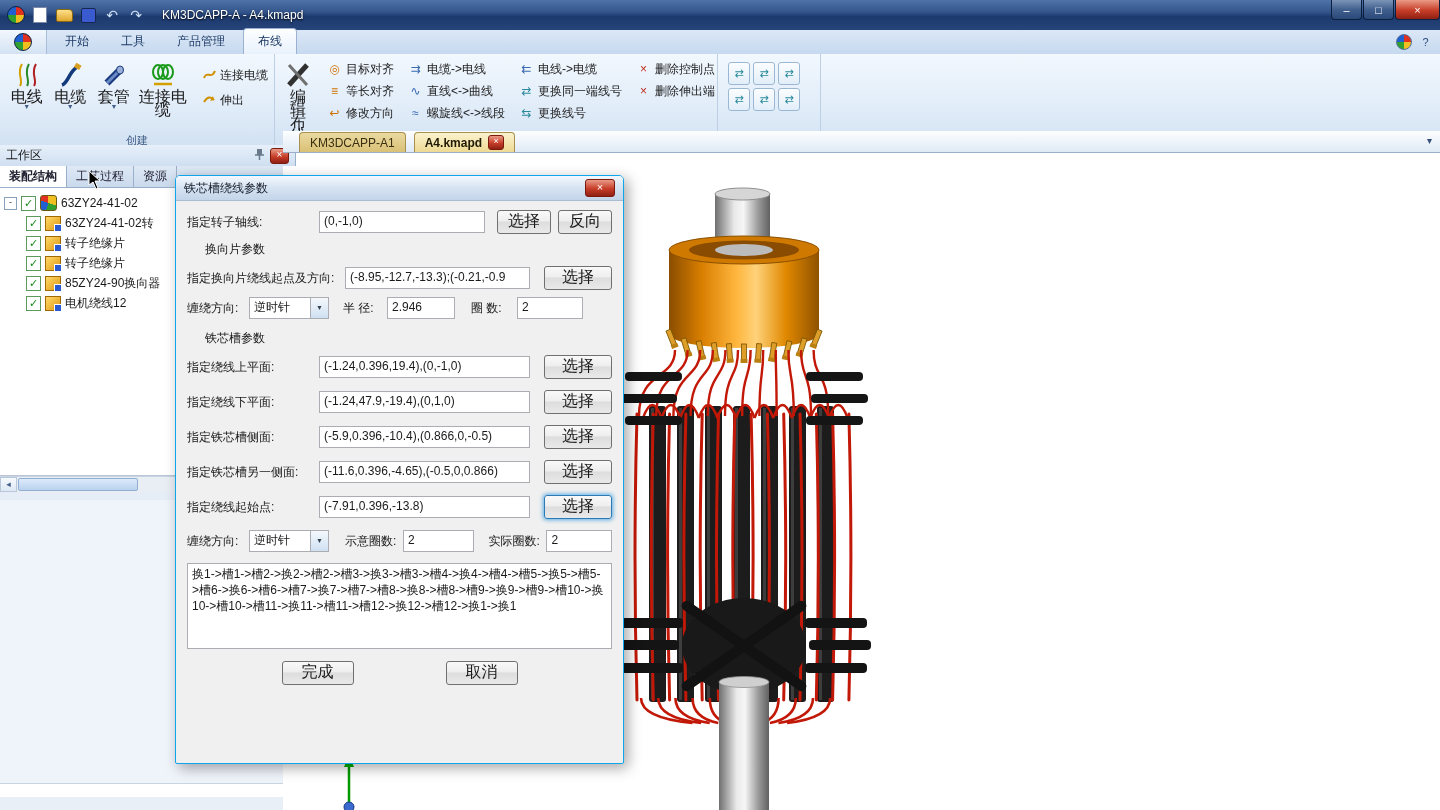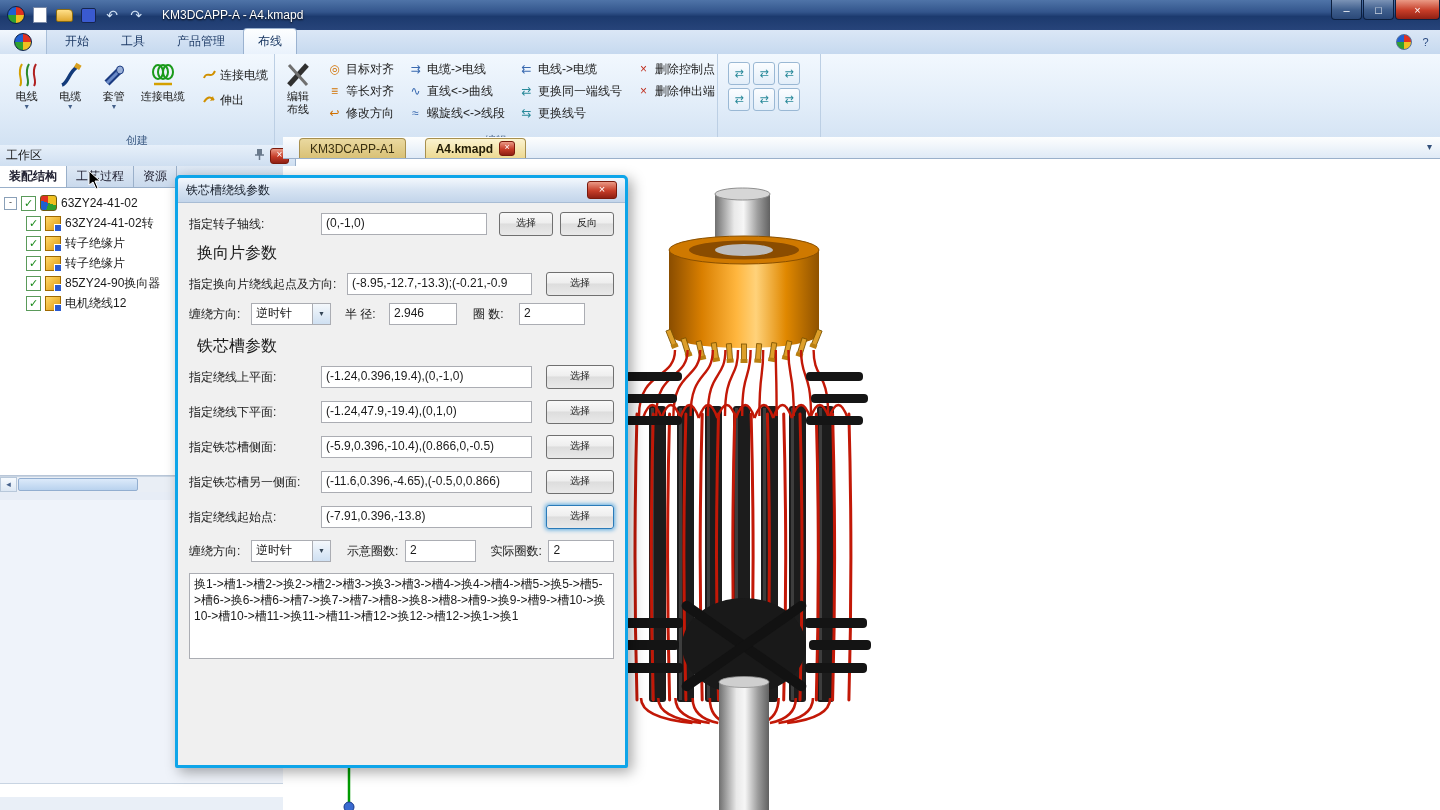--- a/index.html
+++ b/index.html
@@ -35,41 +35,41 @@
 
   
   .ribbon{position:absolute;top:54px;left:0;width:100%;height:91px;
     background:linear-gradient(#f2f8fe,#e2edf9 55%,#d2e2f3);border-bottom:1px solid #a9bed6;display:flex}
   .rgroup{position:relative;height:90px;border-right:1px solid #bccfe4;flex:0 0 auto}
   .gl{position:absolute;bottom:1px;left:0;right:0;text-align:center;font-size:11px;color:#3f5d85}
   .g-create{width:266px;display:flex;padding:5px 2px 0 6px;gap:2px}
   .bigbtn{width:46px;text-align:center;padding-top:1px;border-radius:3px}
   .bigbtn.wide{width:58px}
   .bigbtn .icnbox{height:30px;display:flex;align-items:center;justify-content:center}
-  .bl{font-size:11px;line-height:13px;display:block}
+  .bl{font-size:16px;line-height:13px;display:block}
   .dd{font-size:7px;color:#44608a;display:block;line-height:7px}
   .vstack{display:flex;flex-direction:column;gap:5px;padding-top:6px;margin-left:6px}
   .smallbtn{display:flex;align-items:center;gap:4px;font-size:12px;height:20px;padding:0 4px;white-space:nowrap;color:#222}
   .sicn{width:15px;text-align:center;font-size:12px;flex:0 0 15px}
   .sicn.o{color:#d07000}.sicn.b{color:#3a6ab0}.sicn.r{color:#c03020}.sicn.t{color:#2a8a9a}
   .g-edit{width:434px;display:flex;padding:5px 0 0 8px}
   .ecol{display:flex;flex-direction:column;gap:2px;margin-right:6px}
   .g-pos{width:92px;padding:8px 0 0 10px}
   .posgrid{display:grid;grid-template-columns:repeat(3,22px);grid-auto-rows:23px;gap:3px}
   .posbtn{border:1px solid #9ab8d4;border-radius:3px;background:linear-gradient(#fbfdff,#e3eef9);
     display:flex;align-items:center;justify-content:center;font-size:11px;color:#2a8a9a}
 
   
   .wsheader{position:absolute;top:145px;left:0;width:283px;height:21px;background:linear-gradient(#e7f0fa,#cfdff1);
     border-bottom:1px solid #9ab0ca;border-right:1px solid #9ab0ca;display:flex;align-items:center;padding:0 6px;gap:5px}
   .wsheader .sp{flex:1}
   .redbox{width:17px;height:14px;background:linear-gradient(#ea9a86,#c63d28 55%,#8f2014);border:1px solid #7a1a0c;
     border-radius:3px;color:#fff;font-size:10px;line-height:12px;text-align:center}
-  .doctabs{position:absolute;top:137px;left:283px;right:0;height:21px;background:linear-gradient(#fdfefe,#dfeaf6);
-    border-bottom:1px solid #9ab0ca;display:flex;align-items:flex-end;padding-left:16px;gap:19px}
+  .doctabs{position:absolute;top:131px;left:283px;right:0;height:21px;background:linear-gradient(#fdfefe,#dfeaf6);
+    border-bottom:1px solid #9ab0ca;display:flex;align-items:flex-end;padding-left:16px;gap:8px}
   .dtab{height:19px;padding:0 10px;display:flex;align-items:center;gap:6px;font-size:12px;
     background:linear-gradient(#ead9a0,#d9c176);border:1px solid #a8904e;border-bottom:none;border-radius:4px 4px 0 0;color:#3a3010}
   .dtab.active{background:linear-gradient(#fbf3cf,#edd992);font-weight:bold;color:#201a04}
   .dtab-close{width:14px;height:13px;background:linear-gradient(#ea9a86,#c63d28 55%,#8f2014);border:1px solid #7a1a0c;
     border-radius:3px;color:#fff;font-size:9px;line-height:11px;text-align:center;font-weight:normal}
   .doctabs-arrow{position:absolute;right:8px;top:4px;font-size:10px;color:#33507a}
 
   
   .leftpanel{position:absolute;top:166px;left:0;width:283px;bottom:0;background:#e9eff7;border-right:1px solid #8fa5c0}
   .wstabs{display:flex;height:21px;background:linear-gradient(#dfe9f5,#c9d9ec);border-bottom:1px solid #9ab0ca}
@@ -91,36 +91,36 @@
   .propheader{height:19px;background:linear-gradient(#e7f0fa,#cfdff1);border-top:1px solid #9ab0ca;border-bottom:1px solid #9ab0ca;
     display:flex;align-items:center;padding:0 7px}
   .propbody{position:relative;height:297px;background:#eff3fa}
   .propbody .whitestrip{position:absolute;left:0;right:0;bottom:0;height:13px;background:#fff;border-top:1px solid #c8d4e2}
 
   
   .viewport{position:absolute;top:166px;left:283px;right:0;bottom:0;background:#fff;overflow:hidden}
 
   
   .dialog{position:absolute;left:175px;top:175px;width:447px;height:587px;background:#f0f0f0;
-    border:3px solid #0ea5e9;border-radius:5px 5px 2px 2px;box-shadow:4px 4px 14px rgba(0,0,0,.35);z-index:50}
+    border:1px solid #0ea5e9;border-radius:5px 5px 2px 2px;box-shadow:4px 4px 14px rgba(0,0,0,.35);z-index:50}
   .dlg-title{height:24px;background:linear-gradient(#f3f8fd,#d6e3f2 50%,#c3d5ea);border-bottom:1px solid #a8bcd4;
     border-radius:4px 4px 0 0;display:flex;align-items:center;padding:0 8px;font-size:12px;color:#18202c}
   .dlg-close{margin-left:auto;width:28px;height:16px;background:linear-gradient(#ea9a86,#c63d28 55%,#8f2014);
     border:1px solid #7a1a0c;border-radius:3px;color:#fff;text-align:center;line-height:14px;font-size:11px}
   .dlg-body{padding:9px 11px 0 11px}
   .drow{display:flex;align-items:center;margin-bottom:7px}
   .drow.sp{margin-bottom:11px}
   .dlbl{font-size:12px;flex:0 0 auto}
   .w132{width:132px}.w158{width:158px}
   .field{background:#fff;border:1px solid #abadb3;height:20px;line-height:18px;padding:0 4px;font-size:12px;white-space:nowrap;overflow:hidden}
   .flex1{flex:1}
   .btn{height:22px;background:linear-gradient(#f9f9f9,#eeeeee 45%,#dddddd 50%,#e9e9e9);border:1px solid #707070;
-    border-radius:3px;font-size:10px;text-align:center;line-height:20px;flex:0 0 auto}
+    border-radius:3px;font-size:16px;text-align:center;line-height:20px;flex:0 0 auto}
   .btn.hl{border:1px solid #2a7ab8;box-shadow:0 0 4px 1px #5aaae0}
-  .section{font-size:16px;margin:1px 8px 8px}
+  .section{font-size:12px;margin:1px 18px 8px}
   .combo{display:flex;flex:0 0 auto}
   .cval{width:52px}
   .carrow{width:17px;height:20px;border:1px solid #abadb3;border-left:none;background:linear-gradient(#f4f8fc,#cfe0f2);
     font-size:7px;text-align:center;line-height:20px;color:#345}
   .rulebox{border:1px solid #abadb3;background:#fff;height:80px;font-size:12px;padding:2px 4px;line-height:16px;
     overflow:hidden;word-break:break-all;margin-bottom:12px}
   .dlg-btnrow{display:flex;justify-content:center;gap:92px;margin-top:4px}
 
   
   .cursor{position:absolute;left:88px;top:170px;z-index:300}
@@ -622,20 +622,24 @@
         <span class="dlbl" style="margin-left:16px;width:58px">示意圈数:</span>
         <span class="field" style="width:64px">2</span>
         <span class="dlbl" style="margin-left:14px;width:58px">实际圈数:</span>
         <span class="field" style="width:58px">2</span>
       </div>
 
 
 
       <div class="rulebox">换1-&gt;槽1-&gt;槽2-&gt;换2-&gt;槽2-&gt;槽3-&gt;换3-&gt;槽3-&gt;槽4-&gt;换4-&gt;槽4-&gt;槽5-&gt;换5-&gt;槽5-&gt;槽6-&gt;换6-&gt;槽6-&gt;槽7-&gt;换7-&gt;槽7-&gt;槽8-&gt;换8-&gt;槽8-&gt;槽9-&gt;换9-&gt;槽9-&gt;槽10-&gt;换10-&gt;槽10-&gt;槽11-&gt;换11-&gt;槽11-&gt;槽12-&gt;换12-&gt;槽12-&gt;换1-&gt;换1</div>
 
+      <div class="dlg-btnrow">
+        <span class="btn" style="width:70px">完成</span>
+        <span class="btn" style="width:70px">取消</span>
+      </div>
     </div>
   </div>
 
   <svg class="cursor" width="14" height="20" viewBox="0 0 14 20">
     <polygon points="1,1 1,15 5,12 8,19 10,18 7,11 12,11" fill="#000" stroke="#fff" stroke-width="1"></polygon>
   </svg>
 
 </div>
 
 </body></html>

